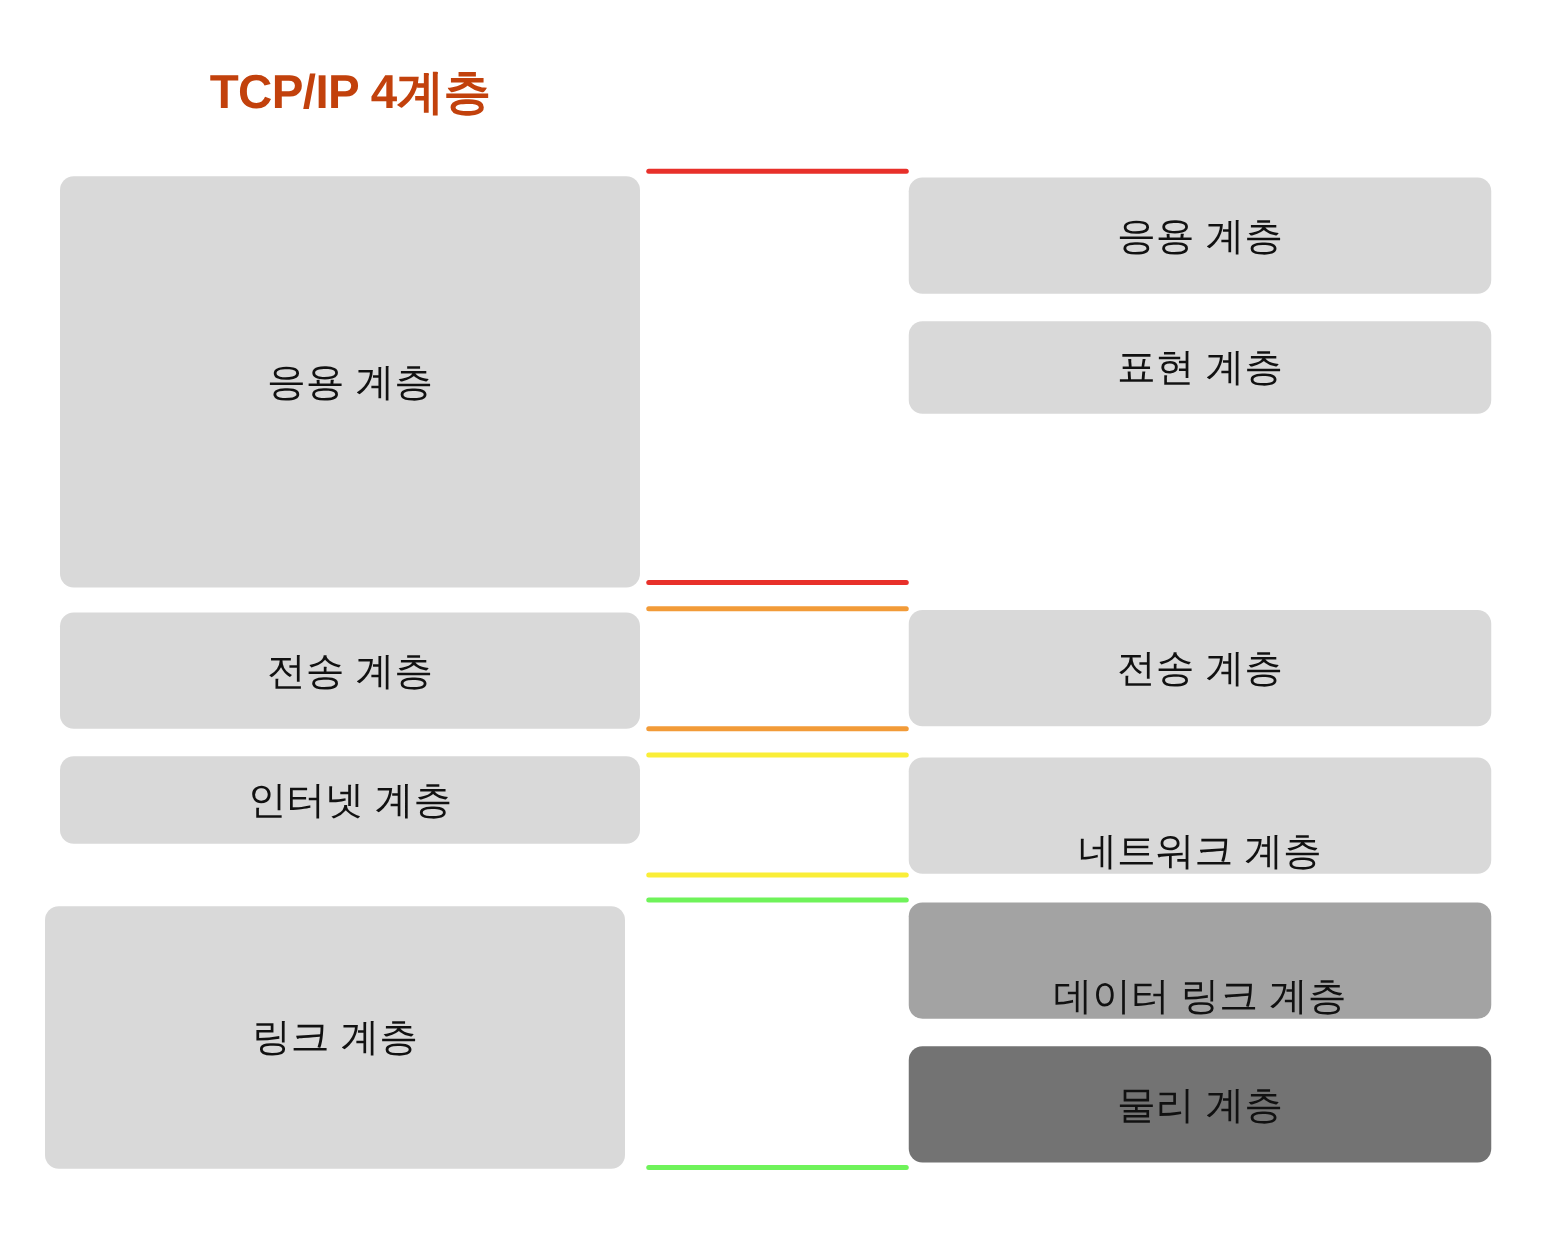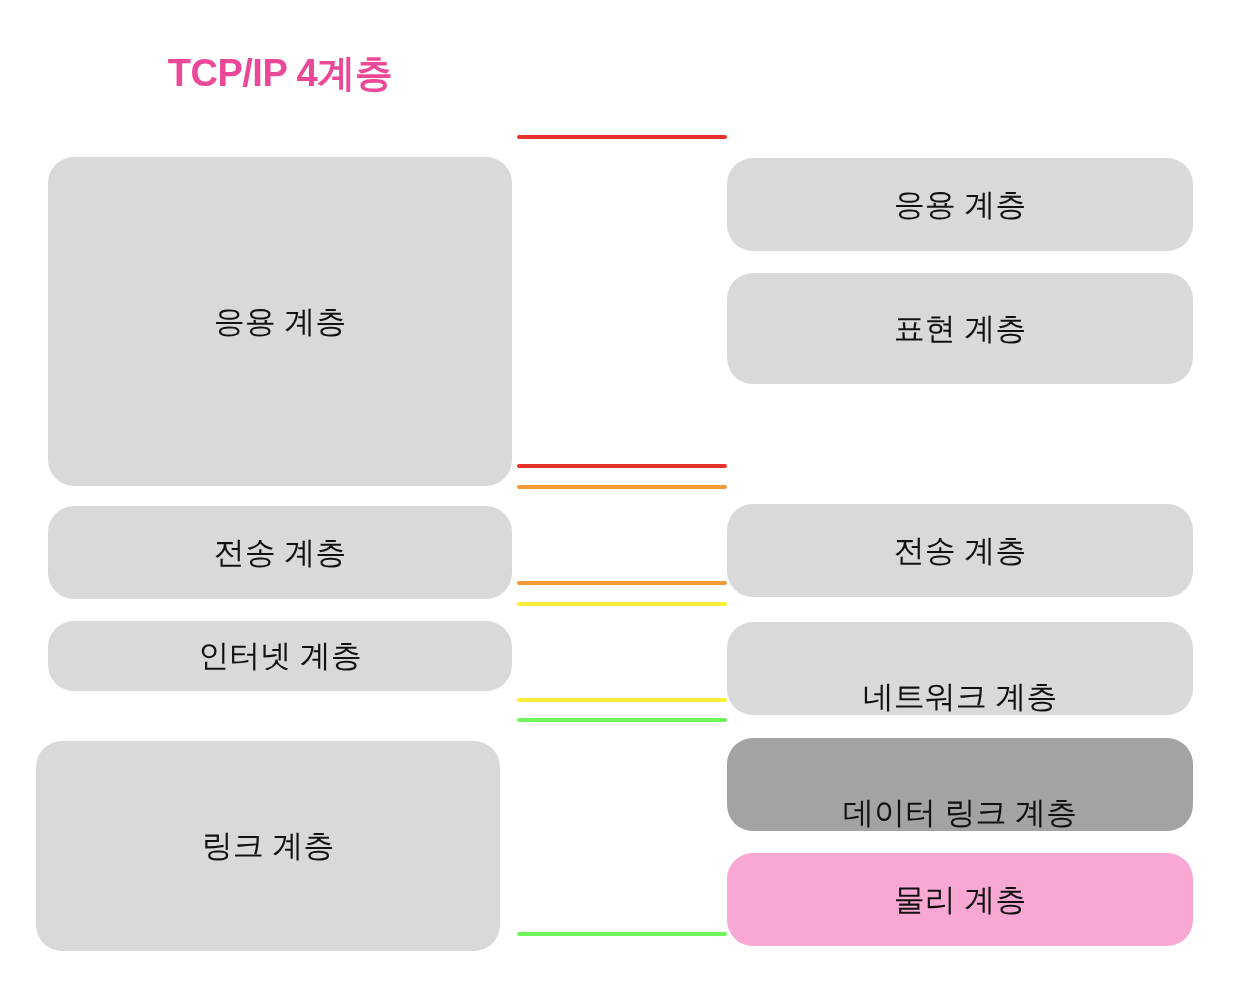--- a/index.html
+++ b/index.html
@@ -16,36 +16,35 @@
     width: 1248px;
     height: 994px;
     background: #ffffff;
     overflow: hidden;
   }
   .col-title {
     position: absolute;
     font-size: 38px;
     font-weight: bold;
     letter-spacing: -0.5px;
-    color: #ec4899;
+    color: #c2410c;
     text-align: center;
     white-space: nowrap;
   }
   #title-left  { left: 48px;  top: 48px; width: 464px; }
   #title-right { left: 727px; top: 48px; width: 466px; }
 
   .layer-box {
     position: absolute;
     background: #d9d9d9;
-    border-radius: 26px;
+    border-radius: 11px;
     display: flex;
     align-items: center;
     justify-content: center;
     box-sizing: border-box;
-    margin-top: 16px;
   }
   .layer-label {
     font-size: 31px;
     font-weight: 400;
     color: #111111;
     line-height: 1.2;
     white-space: nowrap;
   }
   .connector {
     position: absolute;
@@ -69,33 +68,33 @@
   <div class="layer-box" style="left: 48px; top: 605px; width: 464px; height: 70px; background: rgb(217, 217, 217);">
     <span class="layer-label">인터넷 계층</span>
   </div>
   <div class="layer-box" style="left: 36px; top: 725px; width: 464px; height: 210px; background: rgb(217, 217, 217);">
     <span class="layer-label">링크 계층</span>
   </div>
 
   <div class="layer-box" style="left: 727px; top: 142px; width: 466px; height: 93px; background: rgb(217, 217, 217);">
     <span class="layer-label">응용 계층</span>
   </div>
-  <div class="layer-box" style="left: 727px; top: 257px; width: 466px; height: 111px; background: rgb(217, 217, 217);">
+  <div class="layer-box" style="left: 727px; top: 257px; width: 466px; height: 74px; background: rgb(217, 217, 217);">
     <span class="layer-label">표현 계층</span>
   </div>
   <div class="layer-box" style="left: 727px; top: 488px; width: 466px; height: 93px; background: rgb(217, 217, 217);">
     <span class="layer-label">전송 계층</span>
   </div>
   <div class="layer-box" style="left: 727px; top: 606px; width: 466px; height: 93px; background: rgb(217, 217, 217); align-items: flex-end;">
     <span class="layer-label">네트워크 계층</span>
   </div>
   <div class="layer-box" style="left: 727px; top: 722px; width: 466px; height: 93px; background: #a3a3a3; align-items: flex-end;">
     <span class="layer-label">데이터 링크 계층</span>
   </div>
-  <div class="layer-box" style="left: 727px; top: 837px; width: 466px; height: 93px; background: #f9a8d4;">
+  <div class="layer-box" style="left: 727px; top: 837px; width: 466px; height: 93px; background: #737373;">
     <span class="layer-label">물리 계층</span>
   </div>
 
   <div class="connector" style="left: 517px; top: 135px; width: 210px; background: rgb(232, 48, 42);"></div>
   <div class="connector" style="left: 517px; top: 464px; width: 210px; background: rgb(232, 48, 42);"></div>
   <div class="connector" style="left: 517px; top: 485px; width: 210px; background: rgb(242, 155, 56);"></div>
   <div class="connector" style="left: 517px; top: 581px; width: 210px; background: rgb(242, 155, 56);"></div>
   <div class="connector" style="left: 517px; top: 602px; width: 210px; background: rgb(250, 238, 56);"></div>
   <div class="connector" style="left: 517px; top: 698px; width: 210px; background: rgb(250, 238, 56);"></div>
   <div class="connector" style="left: 517px; top: 718px; width: 210px; background: rgb(111, 243, 90);"></div>

